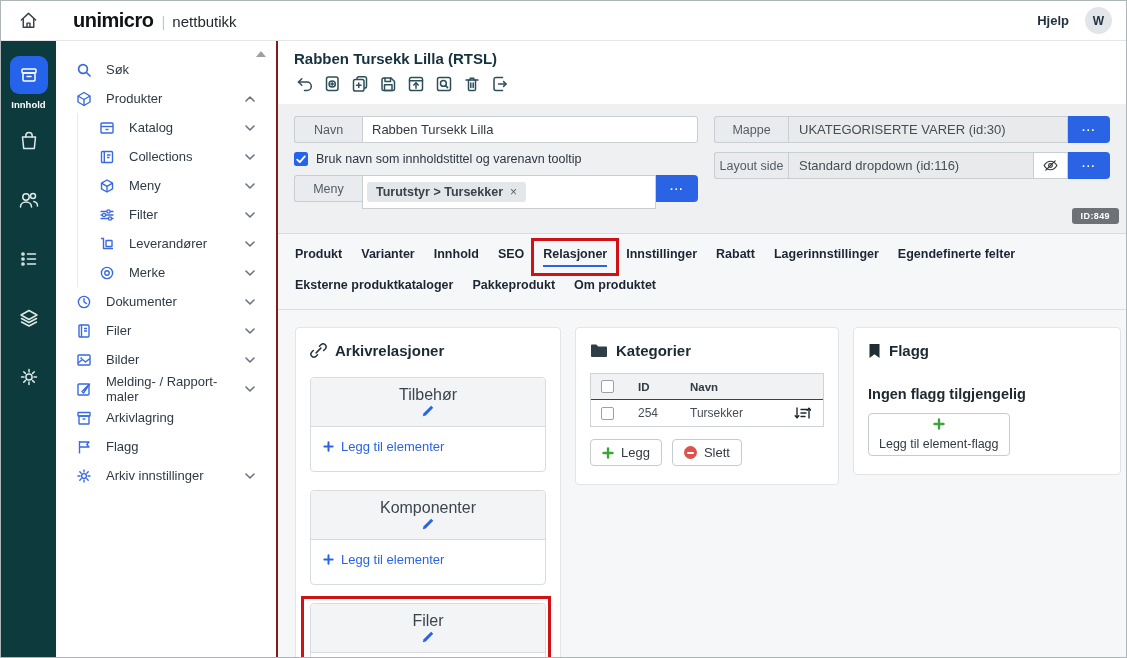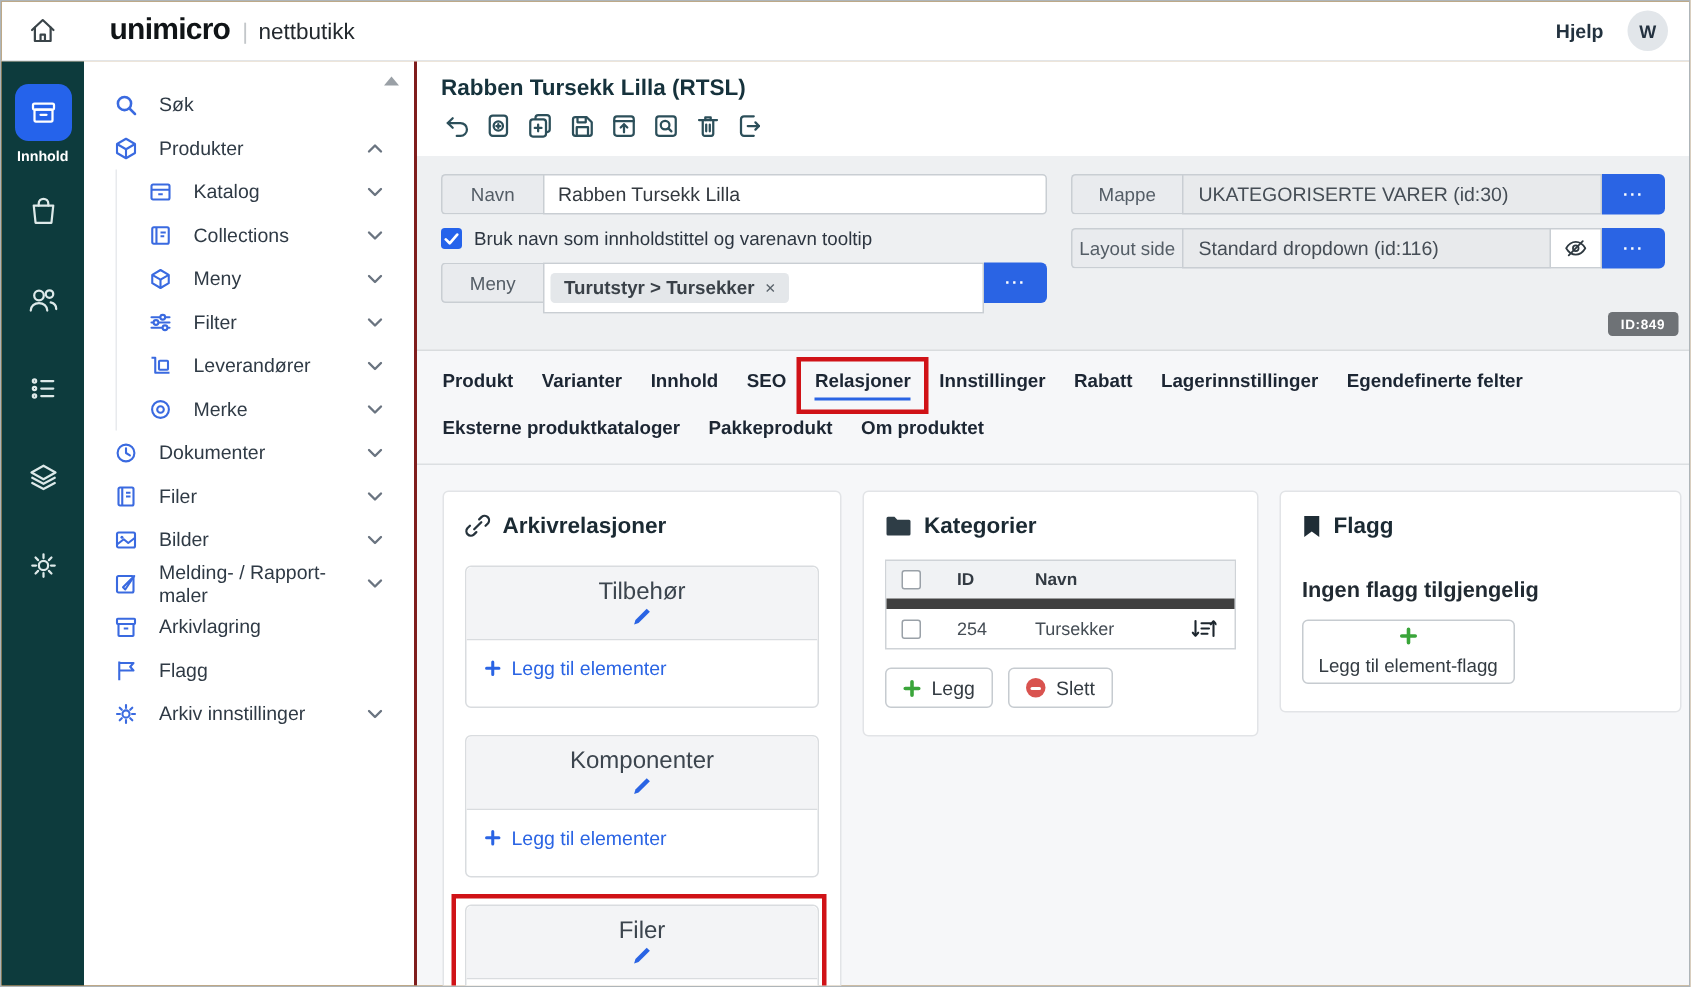--- a/index.html
+++ b/index.html
@@ -87,21 +87,21 @@
   .add-link { display:inline-flex; align-items:center; gap:7px; color:#2a64e4; font-size:13px; cursor:pointer; }
   .subpanel-filer { position:relative; }
   .annot2 { position:absolute; left:-10px; right:-6px; top:-8px; bottom:-9px; border:3px solid #d01217; pointer-events:none; }
   .ftable-head, .ftable-row { display:flex; padding:7px 10px; font-size:12.5px; }
   .ftable-head { font-weight:700; color:#1f2a35; border-bottom:1px solid #e2e5e8; }
   .ftable-row { color:#3a424a; font-size:13px; }
   .fc1 { width:72px; flex:0 0 72px; } .fc2 { width:82px; flex:0 0 82px; } .fc3 { flex:1; }
 
   .ktable { border:1px solid #cfd3d7; margin-top:14px; background:#fff; }
   .ktable-head { background:#f0f2f4; display:flex; align-items:center; padding:6px 10px; font-size:11.5px; font-weight:700; color:#333b43; }
-  .ktable-row { border-top:7px solid #404040; display:flex; align-items:center; padding:6px 10px; font-size:12px; color:#454d55; }
+  .ktable-row { border-top:1px solid #404040; display:flex; align-items:center; padding:6px 10px; font-size:12px; color:#454d55; }
   .cb-empty { width:13px; height:13px; border:1px solid #9aa1a8; border-radius:2px; background:#fff; cursor:pointer; flex:0 0 13px; }
   .kc-id { width:52px; margin-left:24px; } .kc-name { flex:1; }
   .sort-ic { color:#1d262e; display:flex; cursor:pointer; margin-right:2px; }
   .btn-row { display:flex; gap:10px; margin-top:12px; }
   .btn { display:inline-flex; align-items:center; gap:7px; background:#fff; border:1px solid #c6cbd0; border-radius:4px; padding:5px 11px; font-size:13px; color:#333b42; cursor:pointer; }
   .circle-minus { width:13px; height:13px; border-radius:50%; background:#d9534f; position:relative; flex:0 0 13px; }
   .circle-minus::after { content:""; position:absolute; left:3px; top:5.5px; width:7px; height:2px; background:#fff; border-radius:1px; }
   .flagg-empty { font-size:14.5px; font-weight:700; color:#212a32; margin-top:27px; }
   .flagg-btn { margin-top:11px; padding:4px 10px; font-size:12.5px; }
 

